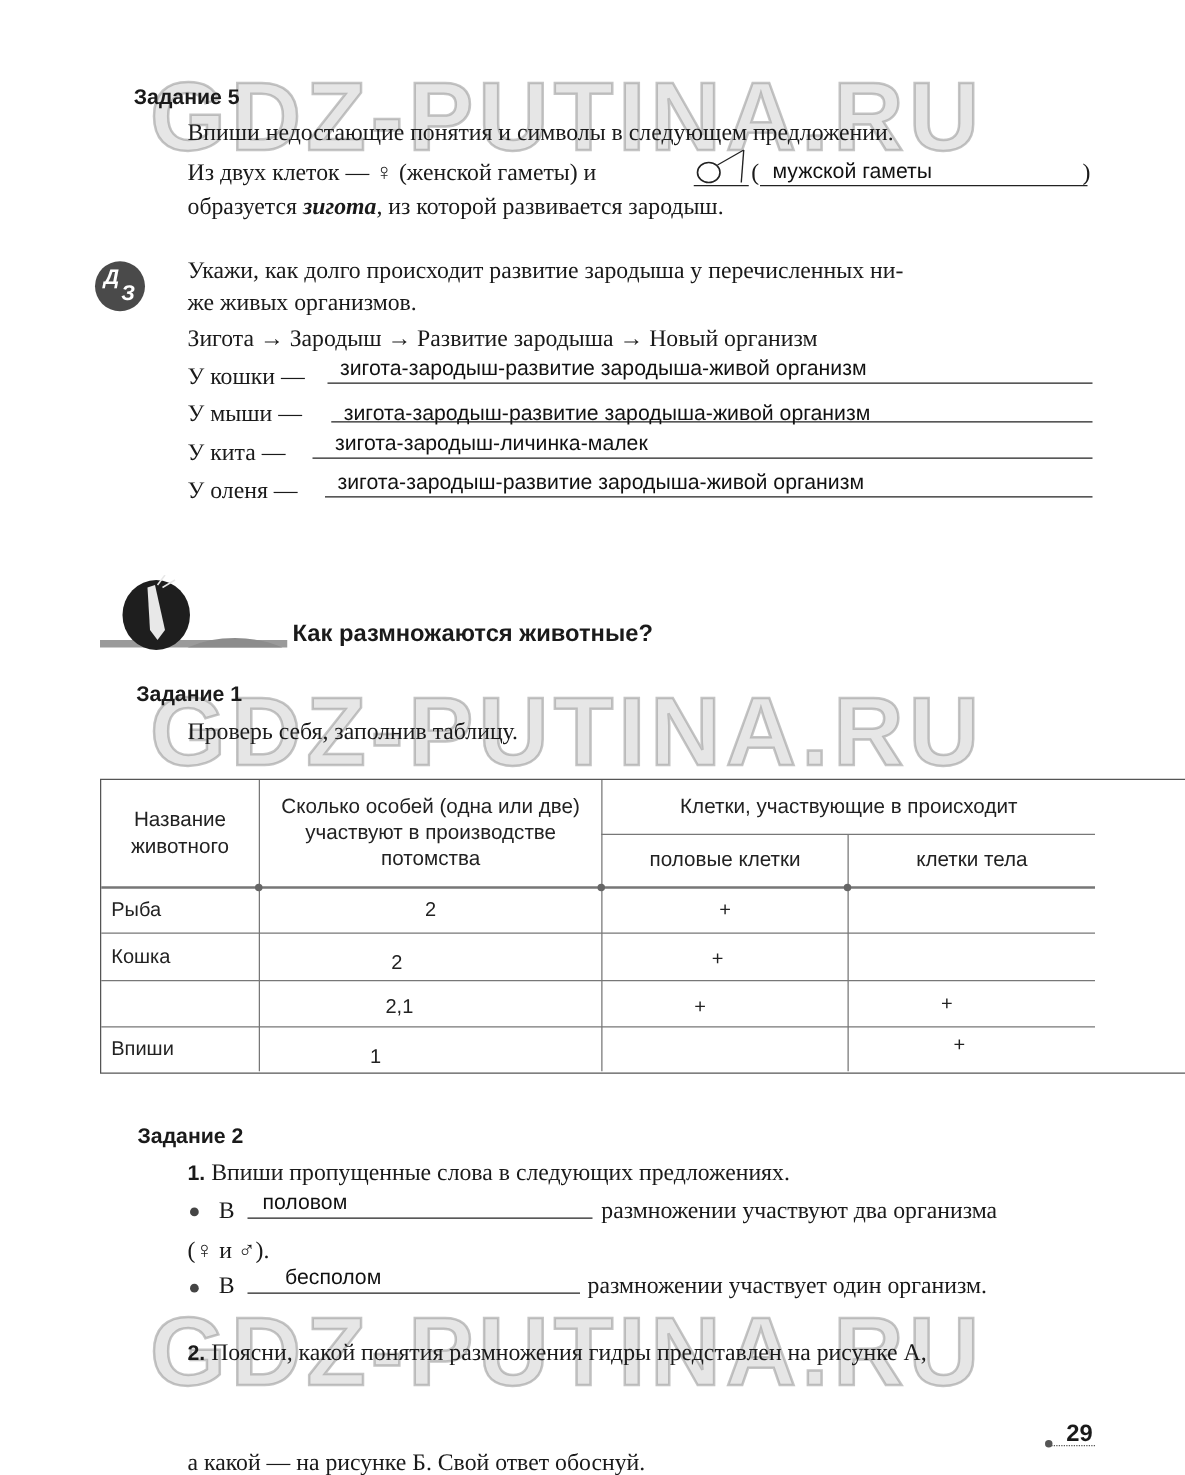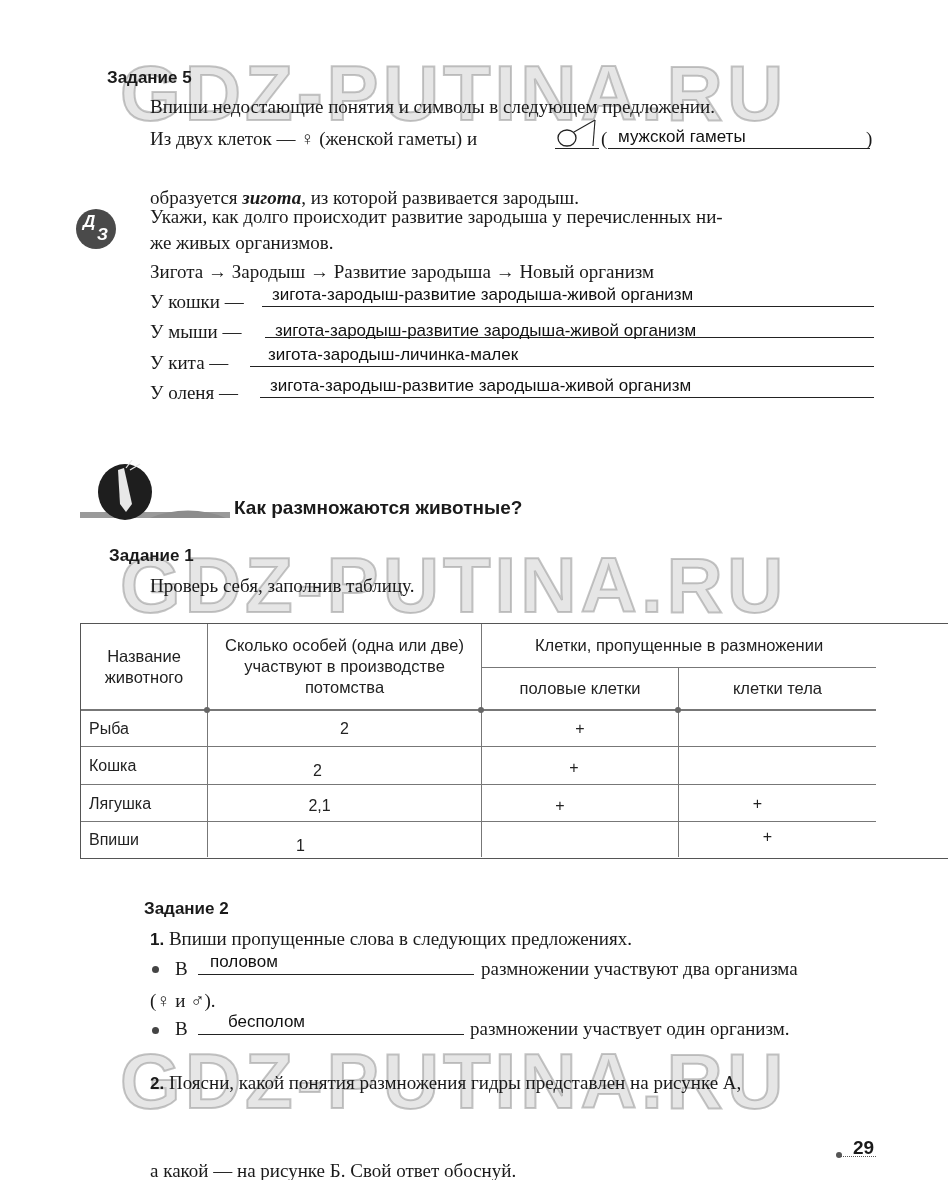--- a/index.html
+++ b/index.html
@@ -56,21 +56,21 @@
     <line x1="19" y1="14" x2="40" y2="2" stroke="#222" stroke-width="1.1"></line>
     <line x1="40" y1="2" x2="38" y2="28" stroke="#222" stroke-width="1.1"></line>
   </svg>
 </div>
 <div class="abs serif" style="left:601px; top:128px;">(</div>
 <div class="line-field" style="left:608px; top:126px; width:262px;">
   <span class="hand">мужской гаметы</span>
 </div>
 <div class="abs serif" style="left:866px; top:128px;">)</div>
 
-<div class="abs serif" style="left:150px; top:155px; white-space:nowrap;margin-top:32px;">
+<div class="abs serif" style="left:150px; top:155px; white-space:nowrap;">
   <span>образуется </span><b><i>зигота</i></b><span>, из которой развивается зародыш.</span>
 </div>
 
 <div class="dz-icon">
   <span style="left:7px; top:3px; font-size:17px;">Д</span>
   <span style="left:21px; top:16px; font-size:17px;">З</span>
 </div>
 <div class="abs serif" style="left:150px; top:206px; white-space:nowrap;">Укажи, как долго происходит развитие зародыша у перечисленных ни-</div>
 <div class="abs serif" style="left:150px; top:232px;">же живых организмов.</div>
 <div class="abs serif" style="left:150px; top:261px; white-space:nowrap;">Зигота → Зародыш → Развитие зародыша → Новый организм</div>
@@ -121,46 +121,45 @@
   <div class="hline" style="left:0; top:85px; width:795px; height:1.5px;"></div>
   <div class="hline" style="left:0; top:122px; width:795px; height:1.2px;"></div>
   <div class="hline" style="left:0; top:160px; width:795px; height:1.2px;"></div>
   <div class="hline" style="left:0; top:197px; width:795px; height:1.2px;"></div>
   <div class="dot" style="left:123px; top:83px;"></div>
   <div class="dot" style="left:397px; top:83px;"></div>
   <div class="dot" style="left:594px; top:83px;"></div>
 
   <div class="cell hdr" style="left:0; top:0; width:126px; height:85px;">Название животного</div>
   <div class="cell hdr" style="left:127px; top:0; width:273px; height:85px; padding:0 10px; box-sizing:border-box;">Сколько особей (одна или две) участвуют в производстве потомства</div>
-  <div class="cell hdr" style="left:401px; top:0; width:394px; height:43px;">Клетки, пропущенные в размножении</div>
+  <div class="cell hdr" style="left:401px; top:0; width:394px; height:43px;">Клетки, участвующие в происходит</div>
   <div class="cell hdr" style="left:401px; top:44px; width:196px; height:41px;">половые клетки</div>
   <div class="cell left" style="left:0; top:86px; width:126px; height:36px; box-sizing:border-box;">Рыба</div>
 
   <div class="cell hdr" style="left:598px; top:44px; width:197px; height:41px;">клетки тела</div>
   <div class="cell" style="left:127px; top:86px; width:273px; height:36px;">2</div>
   <div class="cell" style="left:401px; top:86px; width:196px; height:36px;">+</div>
   <div class="cell" style="left:598px; top:86px; width:197px; height:36px;"></div>
 
   <div class="cell left" style="left:0; top:123px; width:126px; height:37px; box-sizing:border-box;">Кошка</div>
   <div class="cell" style="left:100px; top:128px; width:273px; height:37px;">2</div>
   <div class="cell" style="left:395px; top:125px; width:196px; height:37px;">+</div>
   <div class="cell" style="left:598px; top:123px; width:197px; height:37px;"></div>
 
-  <div class="cell left" style="left:0; top:161px; width:126px; height:36px; box-sizing:border-box;">Лягушка</div>
   <div class="cell" style="left:102px; top:163px; width:273px; height:36px;">2,1</div>
   <div class="cell" style="left:381px; top:163px; width:196px; height:36px;">+</div>
   <div class="cell" style="left:578px; top:161px; width:197px; height:36px;">+</div>
 
   <div class="cell left" style="left:0; top:198px; width:126px; height:35px; box-sizing:border-box;">Впиши</div>
   <div class="cell" style="left:83px; top:204px; width:273px; height:35px;">1</div>
   <div class="cell" style="left:401px; top:198px; width:196px; height:35px;"></div>
   <div class="cell" style="left:588px; top:195px; width:197px; height:35px;">+</div>
 </div>
 
-<div class="abs sans-b heading" style="left:110px; top:899px;margin-left:34px;">Задание 2</div>
+<div class="abs sans-b heading" style="left:110px; top:899px;">Задание 2</div>
 <div class="abs serif" style="left:150px; top:928px; white-space:nowrap;">
   <b class="sans-b" style="font-size:17px;">1.</b>
   <span>Впиши пропущенные слова в следующих предложениях.</span>
 </div>
 
 <div class="bullet" style="left:152px; top:966px;"></div>
 <div class="abs serif" style="left:175px; top:958px;">В</div>
 <div class="line-field" style="left:198px; top:952px; width:276px;">
   <span class="hand" style="left:12px; bottom:2px;">половом</span>
 </div>

